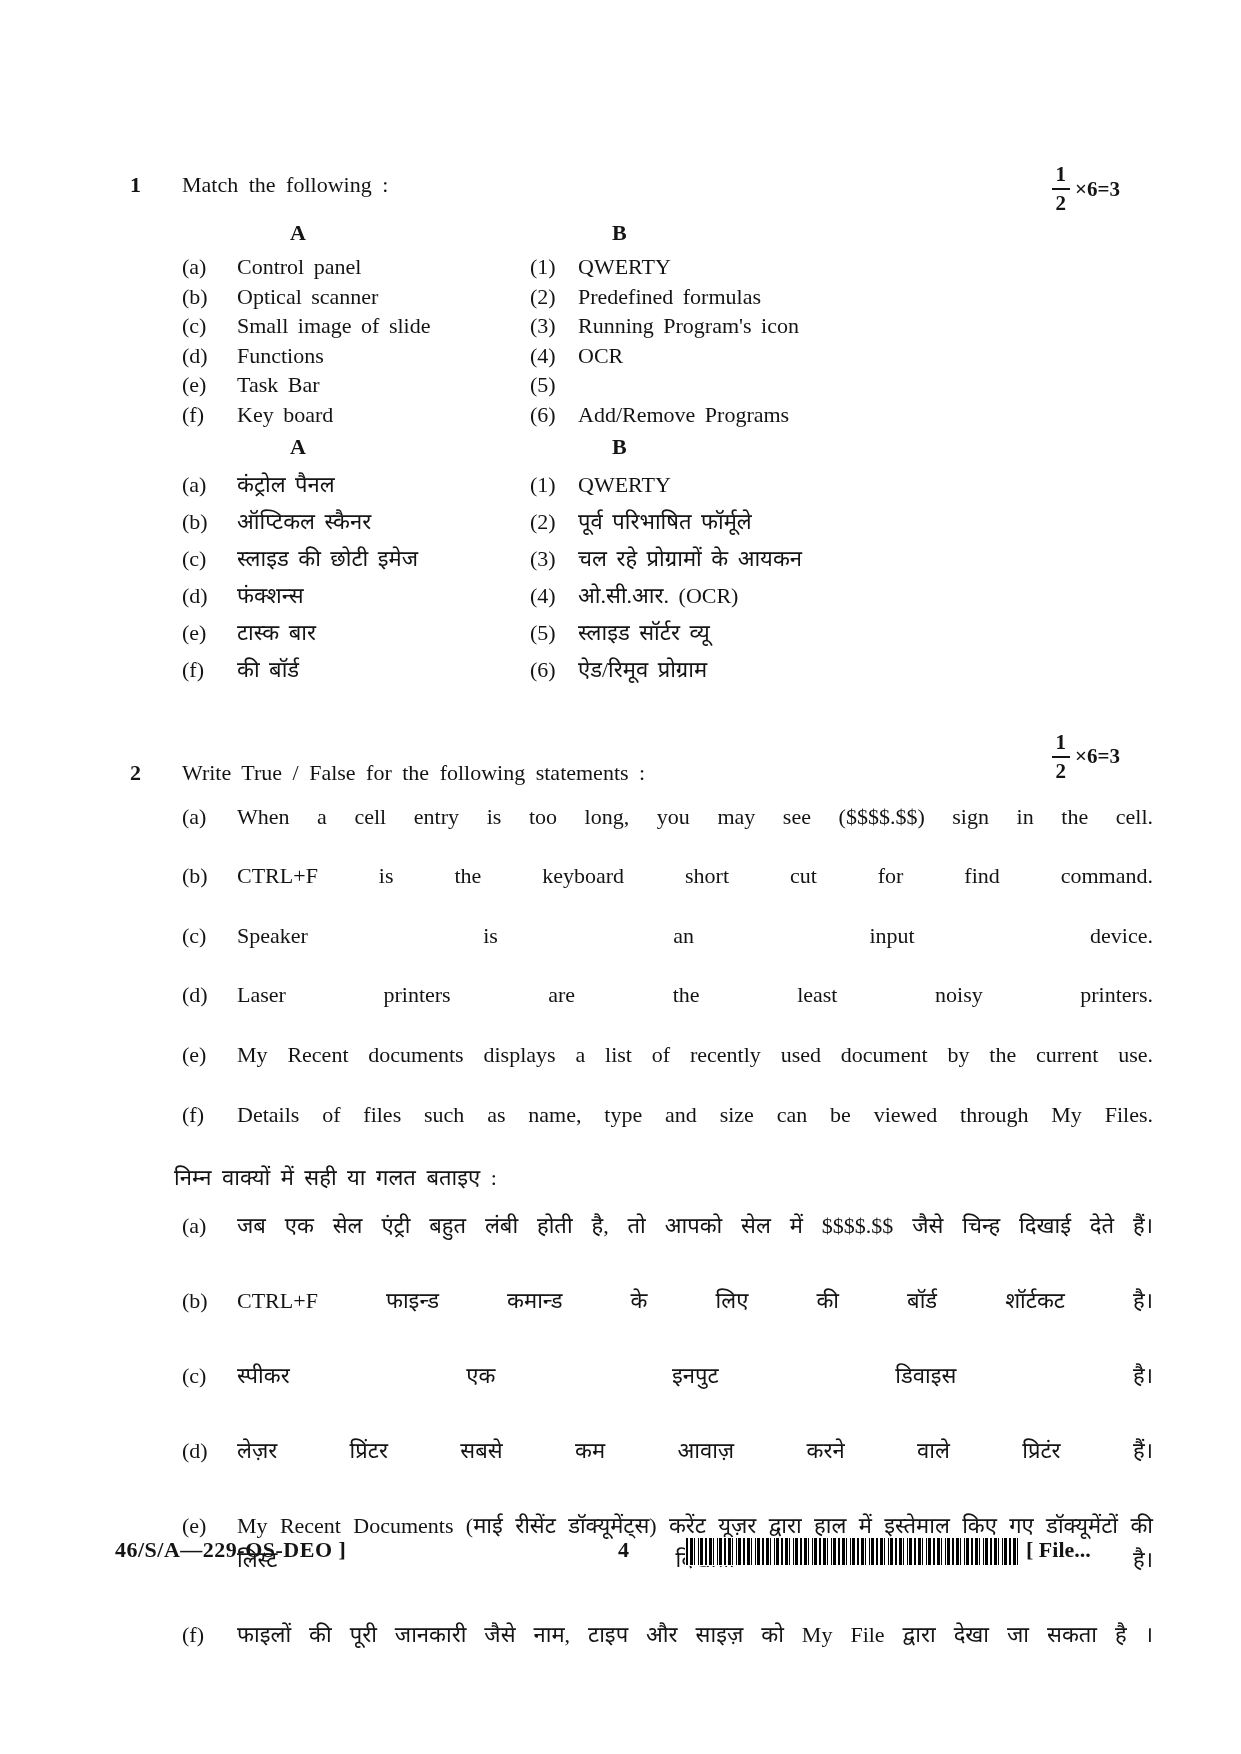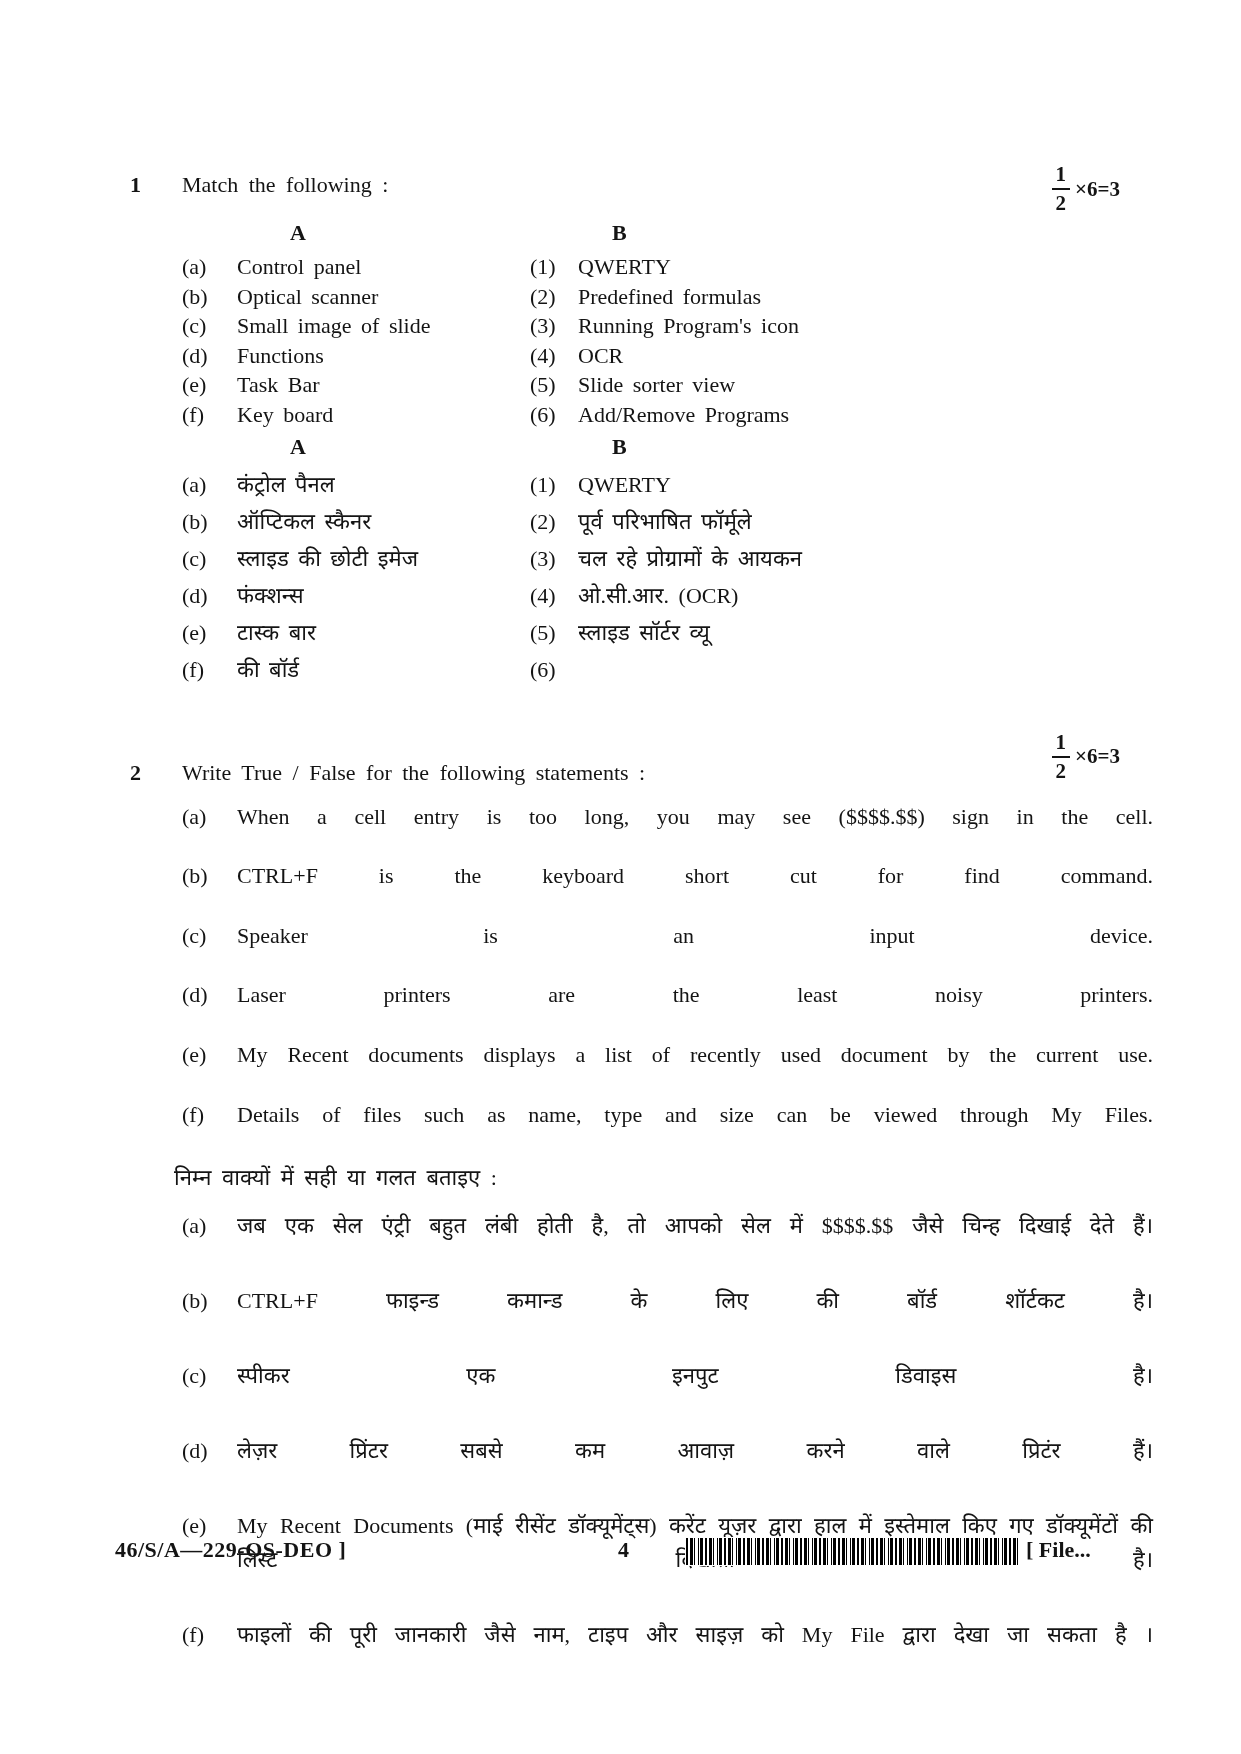--- a/index.html
+++ b/index.html
@@ -129,21 +129,20 @@
       <div class="match-row">
         <span>(d)</span>
         <span>Functions</span>
         <span>(4)</span>
         <span>OCR</span>
       </div>
       <div class="match-row">
         <span>(e)</span>
         <span>Task Bar</span>
         <span>(5)</span>
-        <span>Slide sorter view</span>
       </div>
       <div class="match-row">
         <span>(f)</span>
         <span>Key board</span>
         <span>(6)</span>
         <span>Add/Remove Programs</span>
       </div>
     </div>
 
 
@@ -179,20 +178,21 @@
       <div class="match-row">
         <span>(e)</span>
         <span>टास्क बार</span>
         <span>(5)</span>
         <span>स्लाइड सॉर्टर व्यू</span>
       </div>
       <div class="match-row">
         <span>(f)</span>
         <span>की बॉर्ड</span>
         <span>(6)</span>
+        <span>ऐड/रिमूव प्रोग्राम</span>
       </div>
     </div>
   </section>
 
   <section class="question q2">
     <div class="marks" style="top:-26px;">
       <span class="frac">
         <span class="num">1</span>
         <span class="den">2</span>
       </span>

